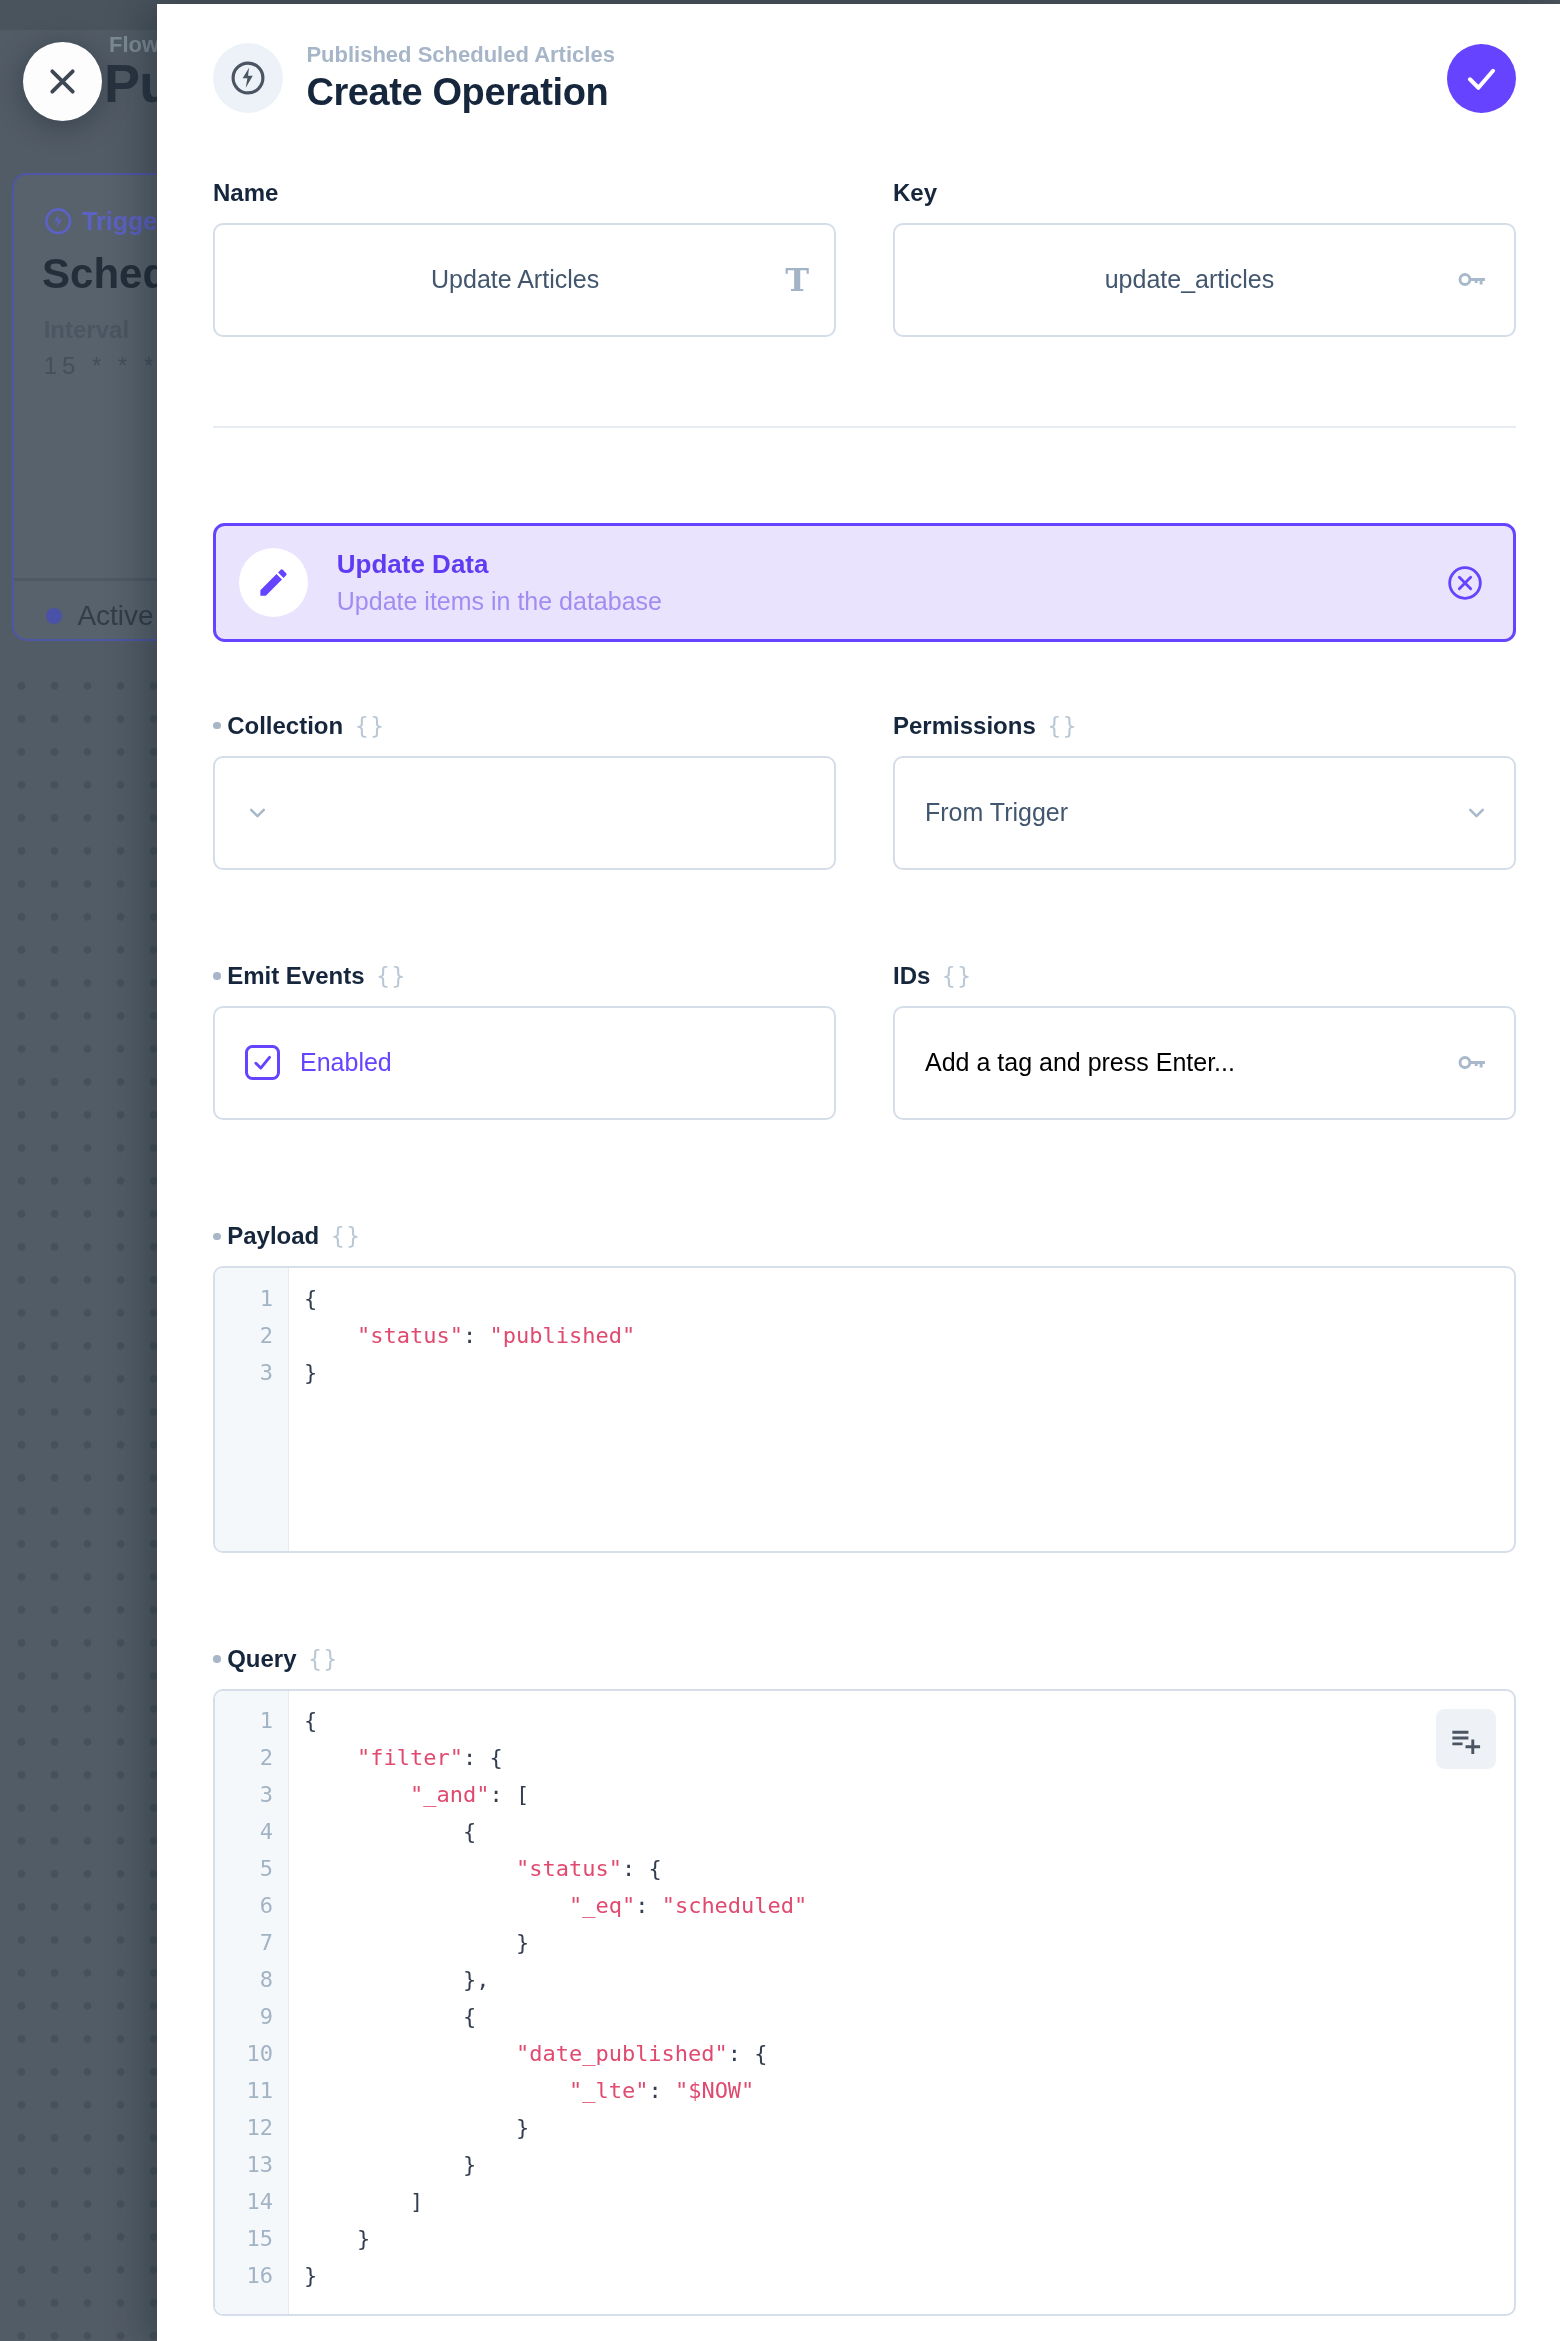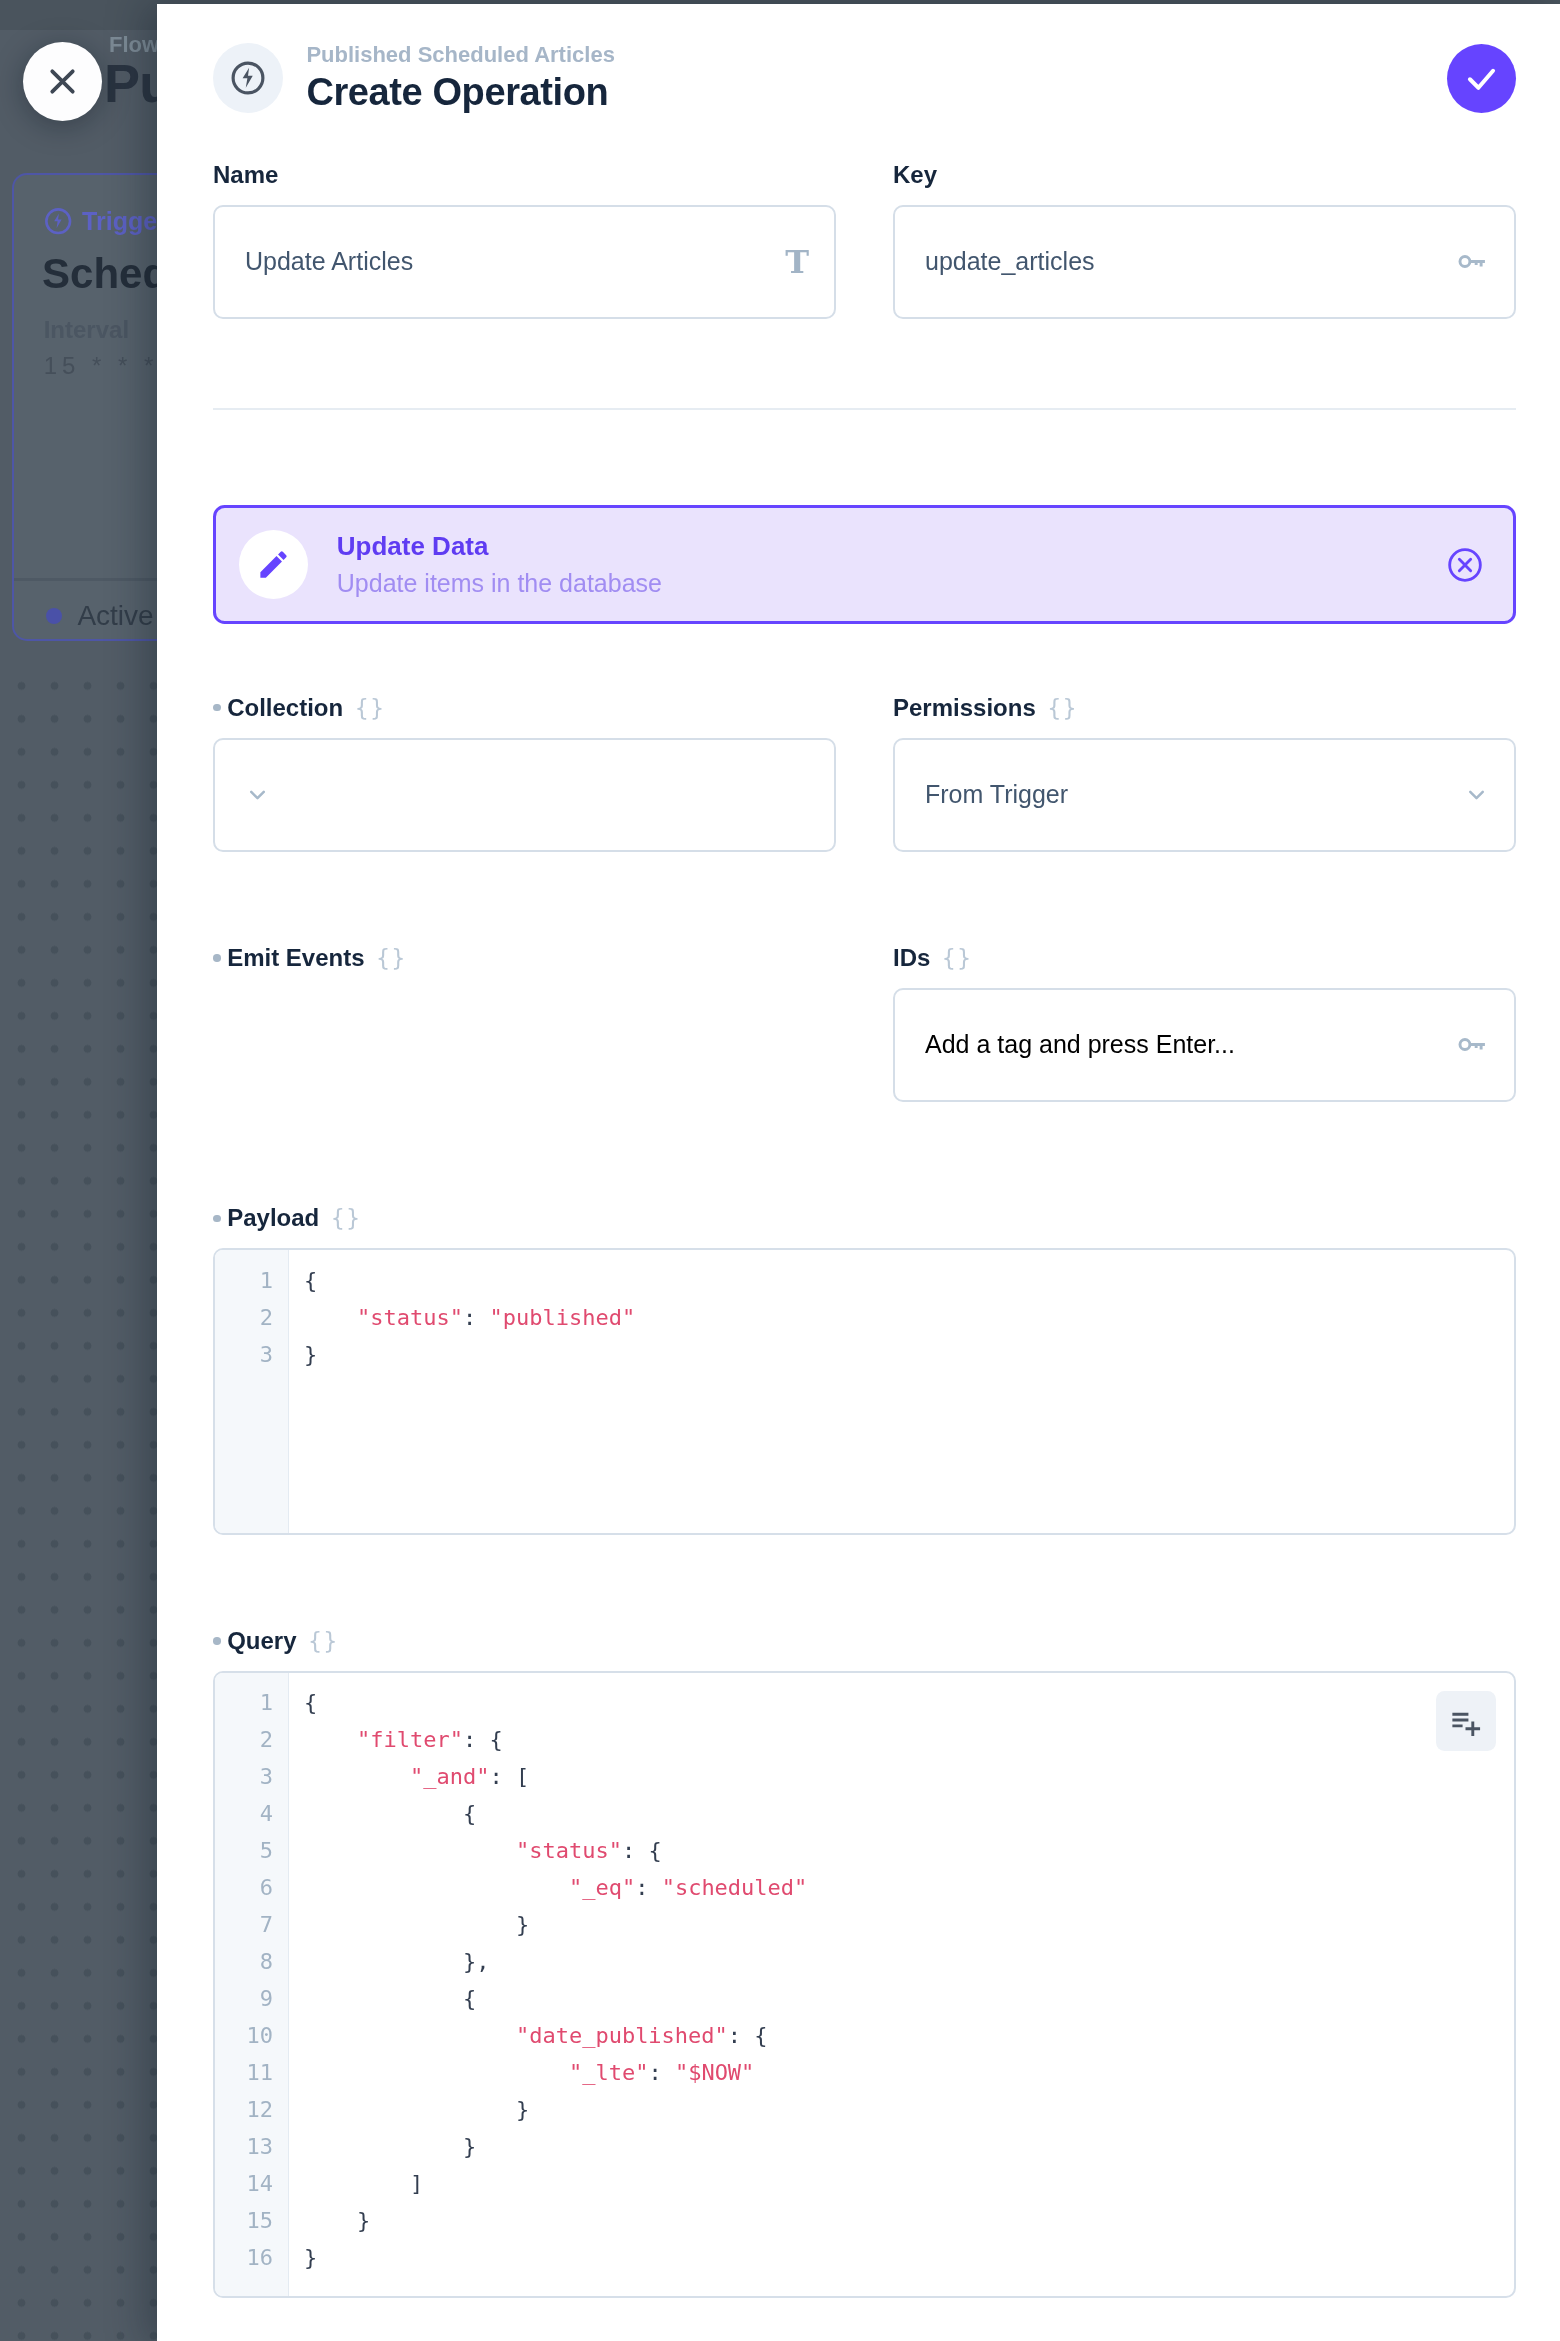--- a/index.html
+++ b/index.html
@@ -148,21 +148,21 @@
     <div class="hd-spacer"></div>
     <div class="hd-check">
       <span>
         <svg width="37" height="37" viewBox="0 0 24 24">
             <path d="M4.5 12.5 10 18 19.5 7" stroke="#ffffff" stroke-width="2.6" stroke-linecap="round" stroke-linejoin="round" fill="none"></path>
           </svg>
       </span>
     </div>
   </div>
 
-  <div class="grid-row" style="margin-top:44px;">
+  <div class="grid-row" style="margin-top:62px;text-align:center;">
     <div>
       <div class="field-label">
         <span>Name</span>
       </div>
       <div class="input-box">
         <span class="grow">Update Articles</span>
         <span class="t-icon">T</span>
       </div>
     </div>
     <div>
@@ -231,20 +231,30 @@
       </div>
     </div>
   </div>
 
   <div class="grid-row row3">
     <div>
       <div class="field-label">
         <span class="req-dot"></span>
         <span>Emit Events</span>
         <span class="braces">{}</span>
+      </div>
+      <div class="input-box">
+        <div class="checkbox-row">
+          <span class="checkbox">
+            <svg width="23.4" height="23.4" viewBox="0 0 24 24">
+                <path d="M5 12.5 10 17.5 19 6.5" stroke="#6644ff" stroke-width="3" stroke-linecap="round" stroke-linejoin="round" fill="none"></path>
+              </svg>
+          </span>
+          <span class="cb-label">Enabled</span>
+        </div>
       </div>
     </div>
     <div>
       <div class="field-label">
         <span>IDs</span>
         <span class="braces">{}</span>
       </div>
       <div class="input-box">
         <span class="grow placeholder">Add a tag and press Enter...</span>
         <span>

